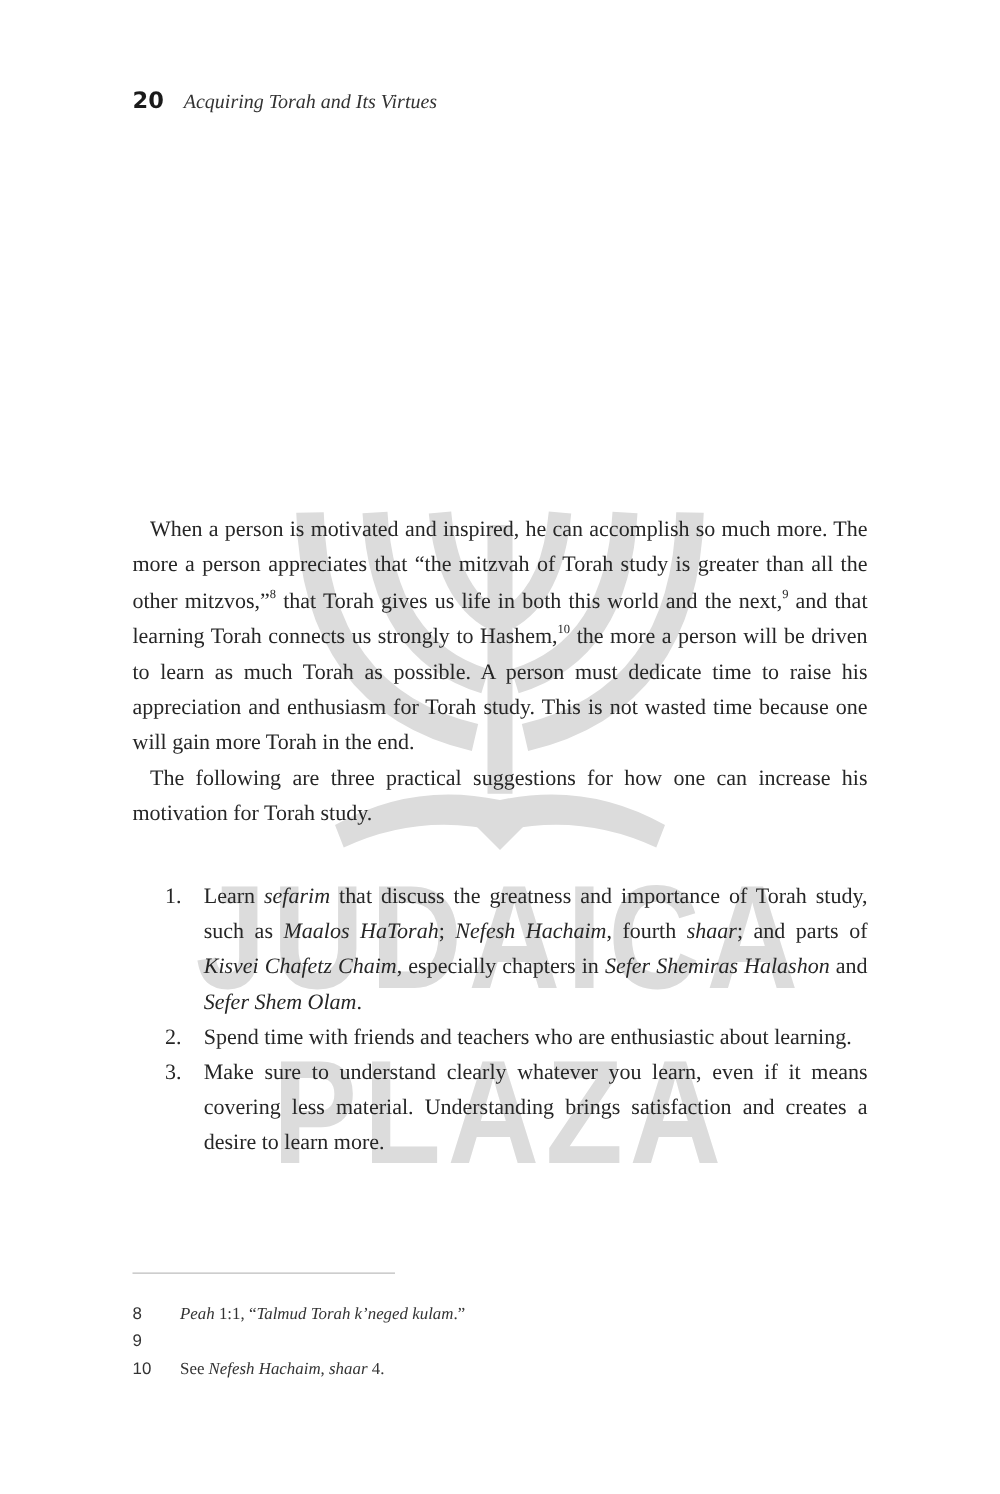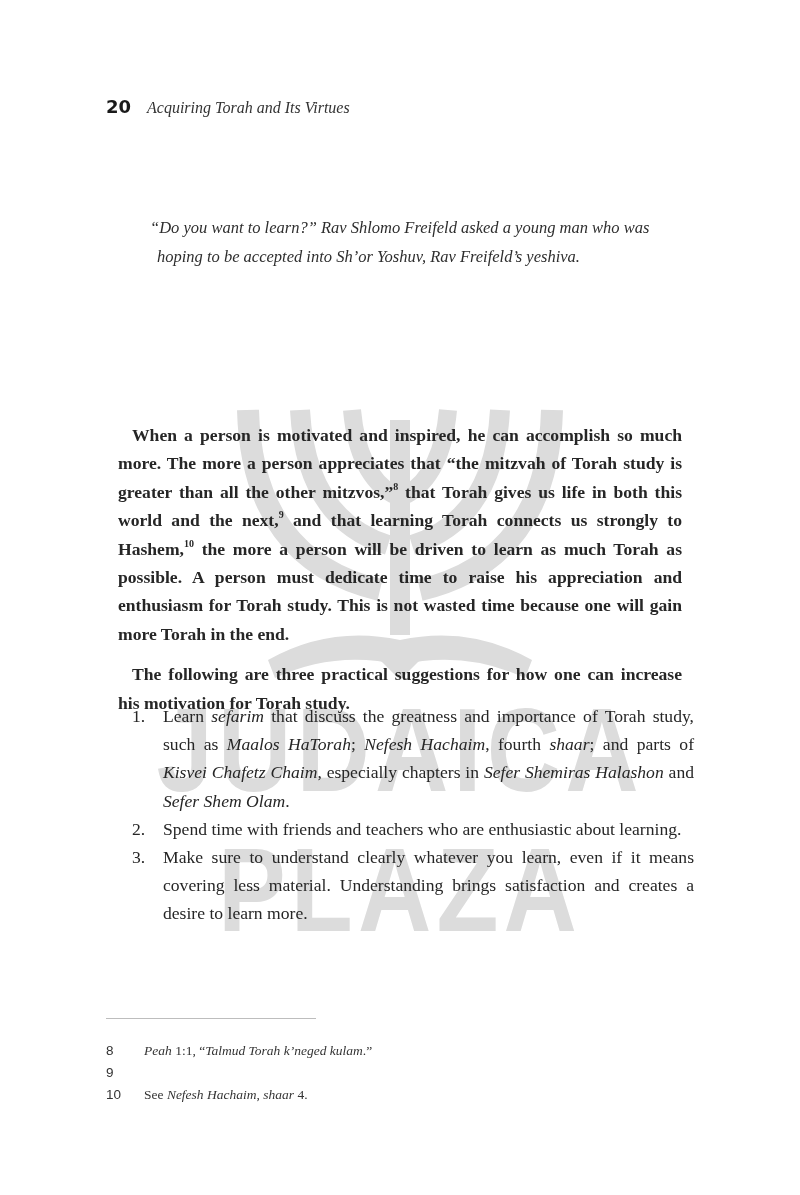--- a/index.html
+++ b/index.html
@@ -8,31 +8,31 @@
     font-family: "DejaVu Serif", "Liberation Serif", serif; color: #262626;
   }
   .watermark { position: absolute; left: 0; top: 0; width: 800px; height: 933px; pointer-events: none; z-index: 0; }
   .wm-text {
     position: absolute; left: 0; top: 680px; width: 800px; text-align: center;
     font-family: "Liberation Sans", sans-serif; font-weight: 700; font-size: 118px;
     color: #dcdcdc; letter-spacing: 6px; line-height: 140px; transform: scaleX(0.86);
   }
   .content { position: absolute; left: 0; top: 0; width: 800px; height: 1195px; z-index: 1; }
   .running-head { position: absolute; left: 106px; top: 70px; display: flex; align-items: baseline; }
-  .folio { font-family: "DejaVu Sans", sans-serif; font-weight: 700; font-size: 18px; color: #1a1a1a; width: 41px; margin-top: 26px; }
+  .folio { font-family: "DejaVu Sans", sans-serif; font-weight: 700; font-size: 18px; color: #1a1a1a; width: 41px; }
   .run-title { font-family: "Liberation Serif", serif; font-style: italic; font-size: 16px; color: #333; }
   .heading {
     position: absolute; left: 160px; width: 480px; top: 128px; text-align: center;
     font-family: "Liberation Serif", serif; font-size: 21px; line-height: 28px; color: #1a1a1a;
   }
   .quote { position: absolute; left: 150px; width: 500px; top: 213px; font-family: "Liberation Serif", serif; font-style: italic; font-size: 16.5px; color: #2e2e2e; }
   .quote p { margin: 0 0 7px 0; line-height: 29px; }
   .quote p.hang { padding-left: 7px; text-indent: -7px; }
   .body { position: absolute; left: 106px; width: 588px; top: 409px; font-family: "Liberation Serif", serif; font-size: 17.6px; line-height: 28.4px; color: #262626; text-align: justify; }
-  .body p { margin: 12px; text-indent: 14px; font-weight: bold; }
+  .body p { margin: 0; text-indent: 14px; }
   sup { font-size: 10px; line-height: 0; position: relative; top: -1px; vertical-align: super; }
   .list { position: absolute; left: 132px; width: 562px; top: 702px; font-family: "Liberation Serif", serif; font-size: 17.6px; line-height: 28.2px; color: #262626; }
   .item { display: flex; margin-bottom: 0; }
   .num { width: 31px; flex: none; text-align: left; }
   .item-text { flex: 1; text-align: justify; }
   .rule { position: absolute; left: 106px; top: 1018px; width: 210px; height: 1px; background: #bdbdbd; }
   .notes { position: absolute; left: 106px; top: 1040px; font-family: "Liberation Serif", serif; font-size: 13.5px; color: #333; }
   .note { display: flex; line-height: 22px; }
   .note-num { width: 38px; flex: none; font-family: "Liberation Sans", sans-serif; font-size: 13.5px; }
   i { font-style: italic; }
@@ -65,21 +65,20 @@
 <div class="content">
   <div class="running-head">
     <span class="folio">20</span>
     <span class="run-title">Acquiring Torah and Its Virtues</span>
   </div>
 
   <div class="heading">
   </div>
 
   <div class="quote">
-    <p class="hang">“Do you want to learn?” Rav Shlomo Freifeld asked a young man who was hoping to be accepted into Sh’or Yoshuv, Rav Freifeld’s yeshiva.</p>
   </div>
 
   <div class="body">
     <p><span>When a person is motivated and inspired, he can accomplish so much more. The more a person appreciates that “the mitzvah of Torah study is greater than all the other mitzvos,”</span><sup>8</sup><span> that Torah gives us life in both this world and the next,</span><sup>9</sup><span> and that learning Torah connects us strongly to Hashem,</span><sup>10</sup><span> the more a person will be driven to learn as much Torah as possible. A person must dedicate time to raise his appreciation and enthusiasm for Torah study. This is not wasted time because one will gain more Torah in the end.</span></p>
     <p>The following are three practical suggestions for how one can increase his motivation for Torah study.</p>
   </div>
 
   <div class="list">
     <div class="item">
       <span class="num">1.</span>

